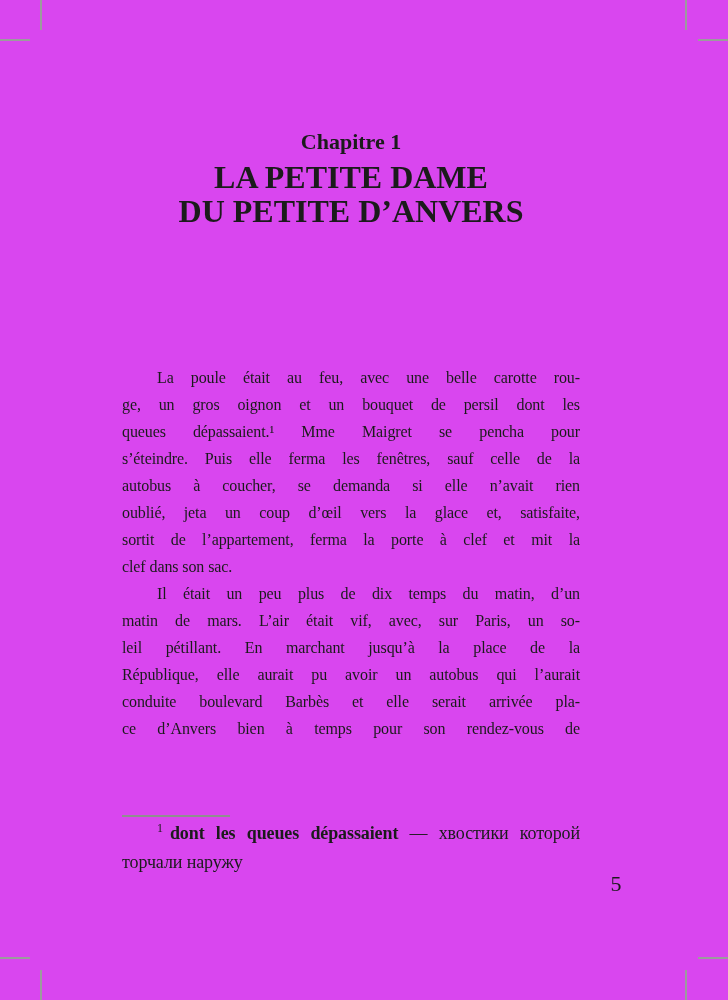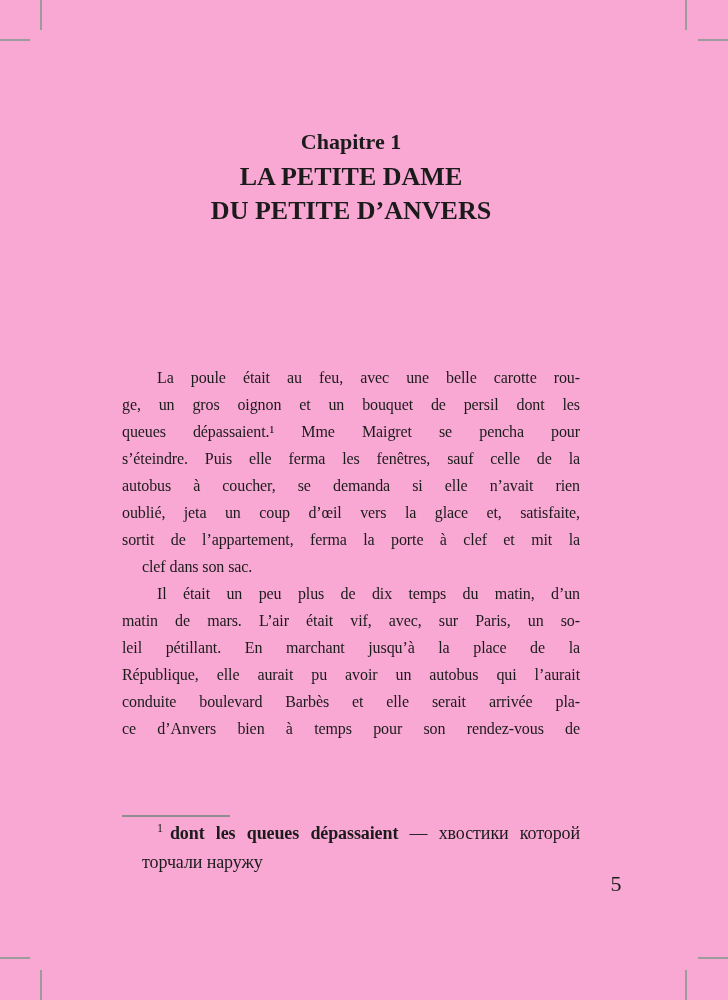--- a/index.html
+++ b/index.html
@@ -1,20 +1,20 @@
 <!DOCTYPE html>
 <html><head>
 <meta charset="utf-8">
 <style>
   html, body { margin: 0; padding: 0; background: #ffffff; }
   .page {
     position: relative;
     width: 728px;
     height: 1000px;
-    background: #f9a8d4;
+    background: #d946ef;
     font-family: "Liberation Serif", serif;
     color: #1b1b1b;
     overflow: hidden;
   }
   .mark { position: absolute; background: #9c9c9c; }
   .mark-v { width: 2px; height: 30px; }
   .mark-h { width: 30px; height: 2px; }
 
   .chapter-label {
     position: absolute;
@@ -22,36 +22,36 @@
     text-align: center;
     font-weight: bold;
     font-size: 22px;
     line-height: 26px;
   }
   .chapter-title {
     position: absolute;
     left: 122px; top: 160px; width: 458px;
     text-align: center;
     font-weight: bold;
-    font-size: 26px;
+    font-size: 32px;
     line-height: 34px;
   }
   .body-text {
     position: absolute;
     left: 122px; top: 364px; width: 458px;
     font-size: 16px;
     line-height: 27px;
     letter-spacing: -0.1px;
   }
   .line {
     text-align: justify;
     text-align-last: justify;
   }
   .line.indent { text-indent: 35px; }
-  .line.last { text-align-last: left; margin-left: 20px; }
+  .line.last { text-align-last: left; }
 
   .footnote-rule {
     position: absolute;
     left: 122px; top: 815px;
     width: 108px; height: 2px;
     background: #8f8f8f;
   }
   .footnote {
     position: absolute;
     left: 122px; top: 820px; width: 458px;

